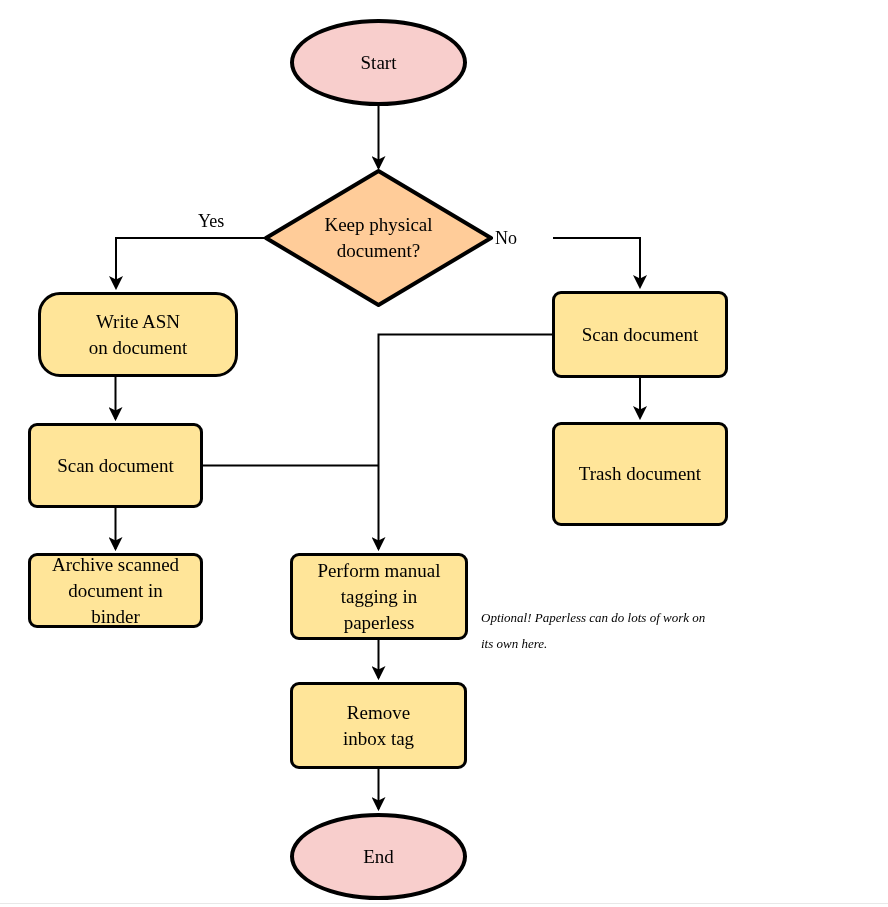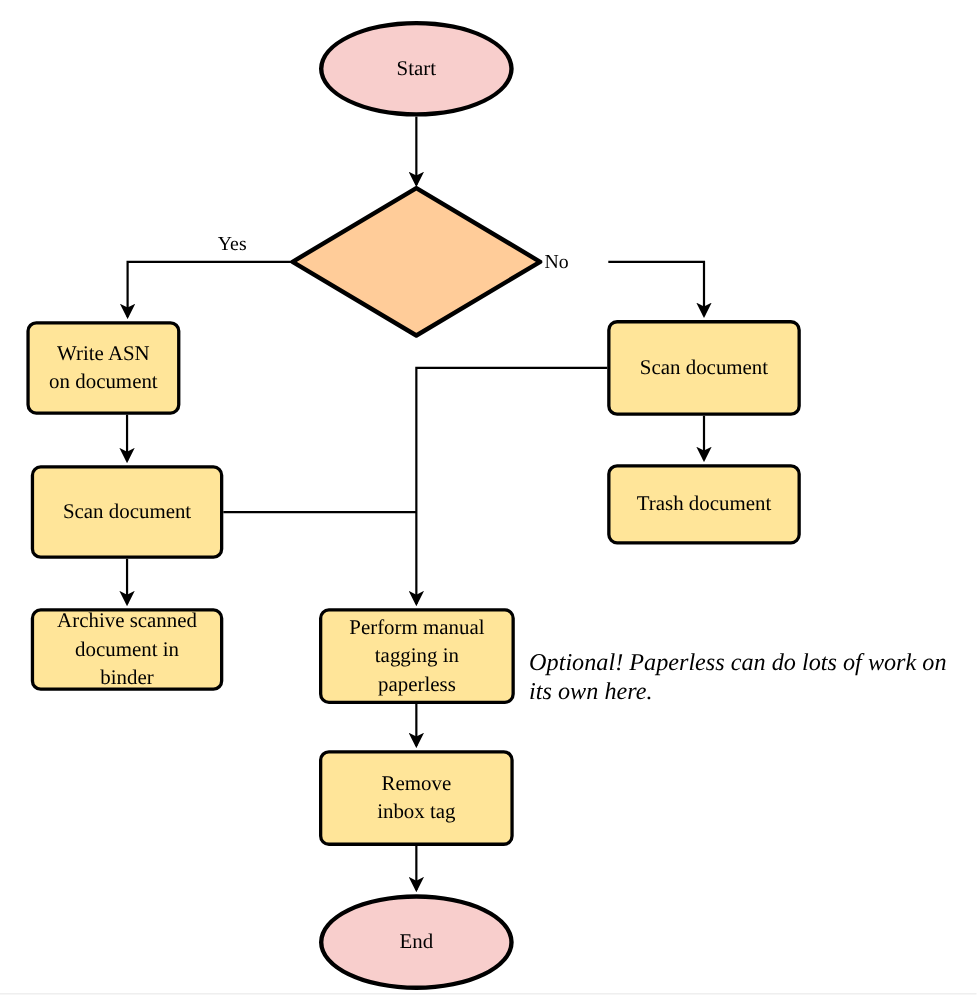--- a/index.html
+++ b/index.html
@@ -59,24 +59,25 @@
   .edge-label {
     position: absolute;
     font-size: 18px;
     line-height: 20px;
     text-align: left;
     background: var(--background);
     padding: 0 2px;
   }
   .note {
     position: absolute;
-    font-size: 22px;
+    font-size: 13px;
     line-height: 26px;
     font-style: italic;
     white-space: pre-line;
+    margin-top: 16px;
   }
   .bottom-rule {
     position: absolute;
     left: 0; right: 0;
     bottom: 3px;
     height: 1px;
     background: #e8e8e8;
   }
 </style>
 </head>
@@ -102,41 +103,45 @@
     <path class="edge" d="M 378.5 640 L 378.5 678" marker-end="url(#arrow)"></path>
     <path class="edge" d="M 378.5 769 L 378.5 809" marker-end="url(#arrow)"></path>
 
     <polygon points="378.5,171 491,238 378.5,305 266,238" style="fill: var(--decision-fill); stroke: var(--shape-border); stroke-width: 4; stroke-linejoin: round;"></polygon>
   </svg>
 
   <div class="node terminator" style="left:290px; top:19px; width:177px; height:87px;">
     <span class="label">Start</span>
   </div>
 
+  <div class="node decision-text" style="left:278px; top:212px; width:201px; height:52px;">
+    <span class="label">Keep physical
+document?</span>
+  </div>
 
-  <div class="node process" style="left:24px; top:292px; width:140px; height:85px;">
+  <div class="node process" style="left:38px; top:292px; width:200px; height:85px;border-radius:22px;">
     <span class="label">Write ASN
 on document</span>
   </div>
 
   <div class="node process" style="left:28px; top:423px; width:175px; height:85px;">
     <span class="label">Scan document</span>
   </div>
 
   <div class="node process" style="left:28px; top:553px; width:175px; height:75px;">
     <span class="label">Archive scanned
 document in
 binder</span>
   </div>
 
   <div class="node process" style="left:552px; top:291px; width:176px; height:87px;">
     <span class="label">Scan document</span>
   </div>
 
-  <div class="node process" style="left:552px; top:422px; width:176px; height:73px;">
+  <div class="node process" style="left:552px; top:422px; width:176px; height:104px;">
     <span class="label">Trash document</span>
   </div>
 
   <div class="node process" style="left:290px; top:682px; width:177px; height:87px;">
     <span class="label">Remove
 inbox tag</span>
   </div>
 
   <div class="node process" style="left:290px; top:553px; width:178px; height:87px;">
     <span class="label">Perform manual

